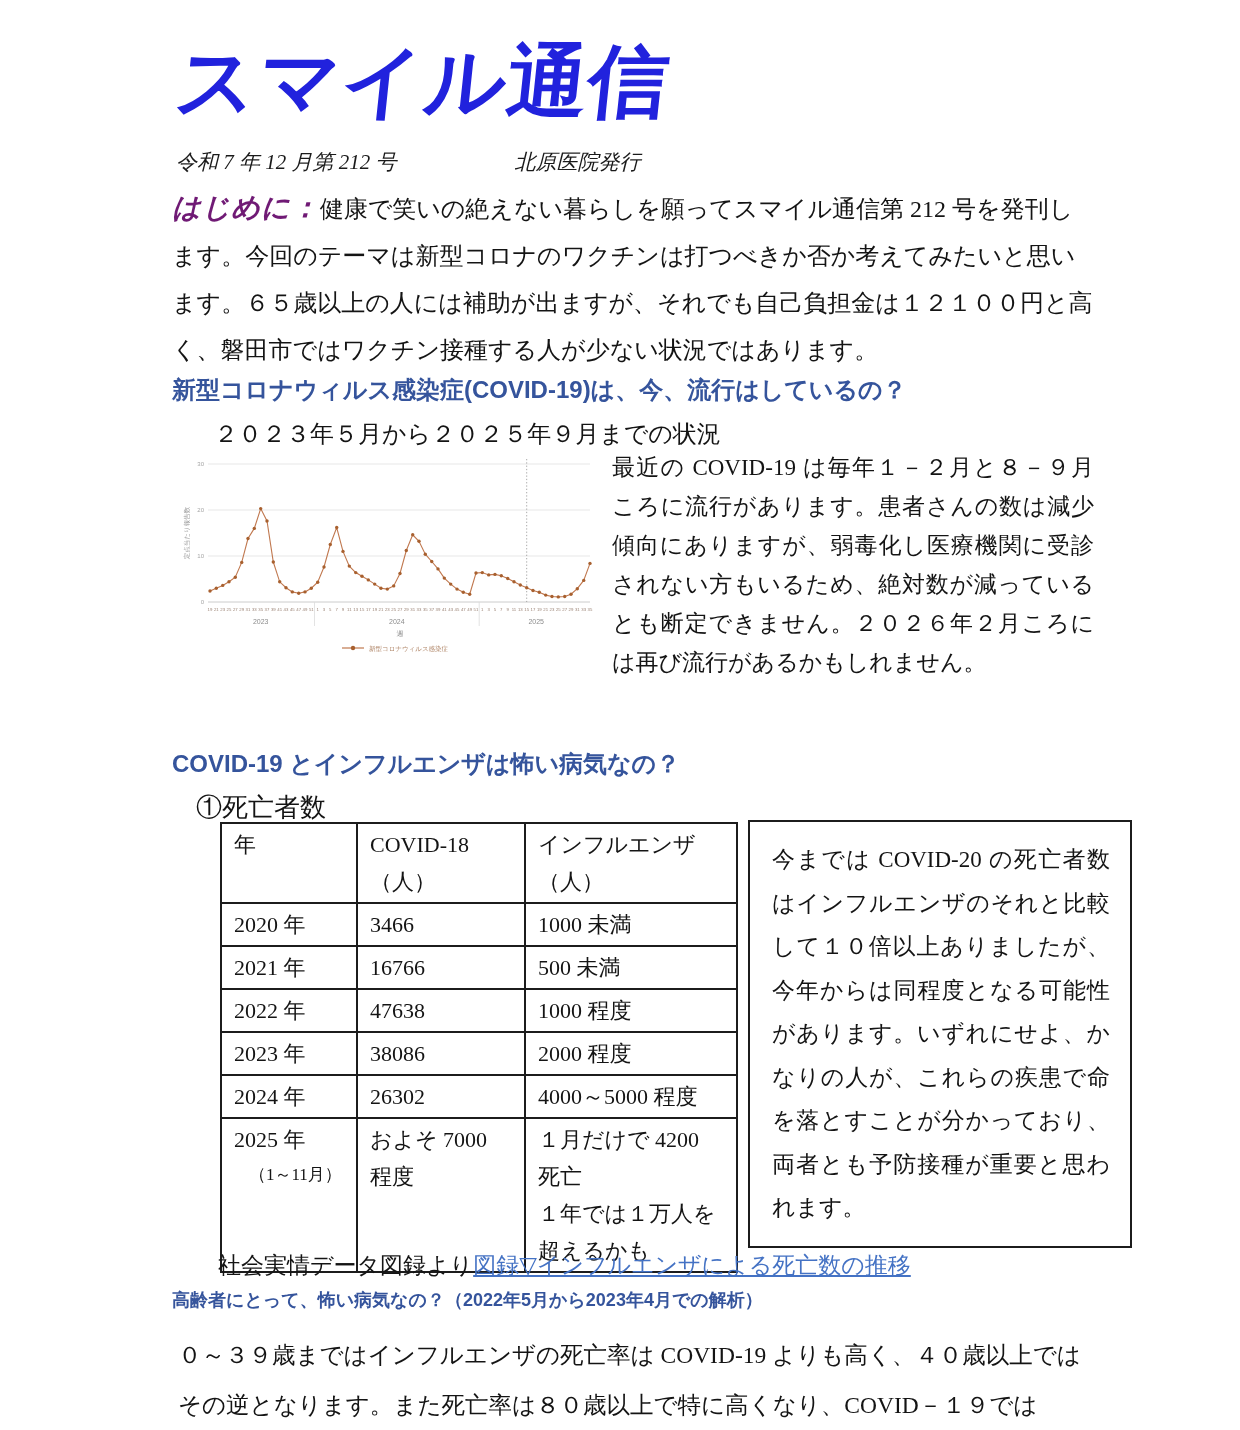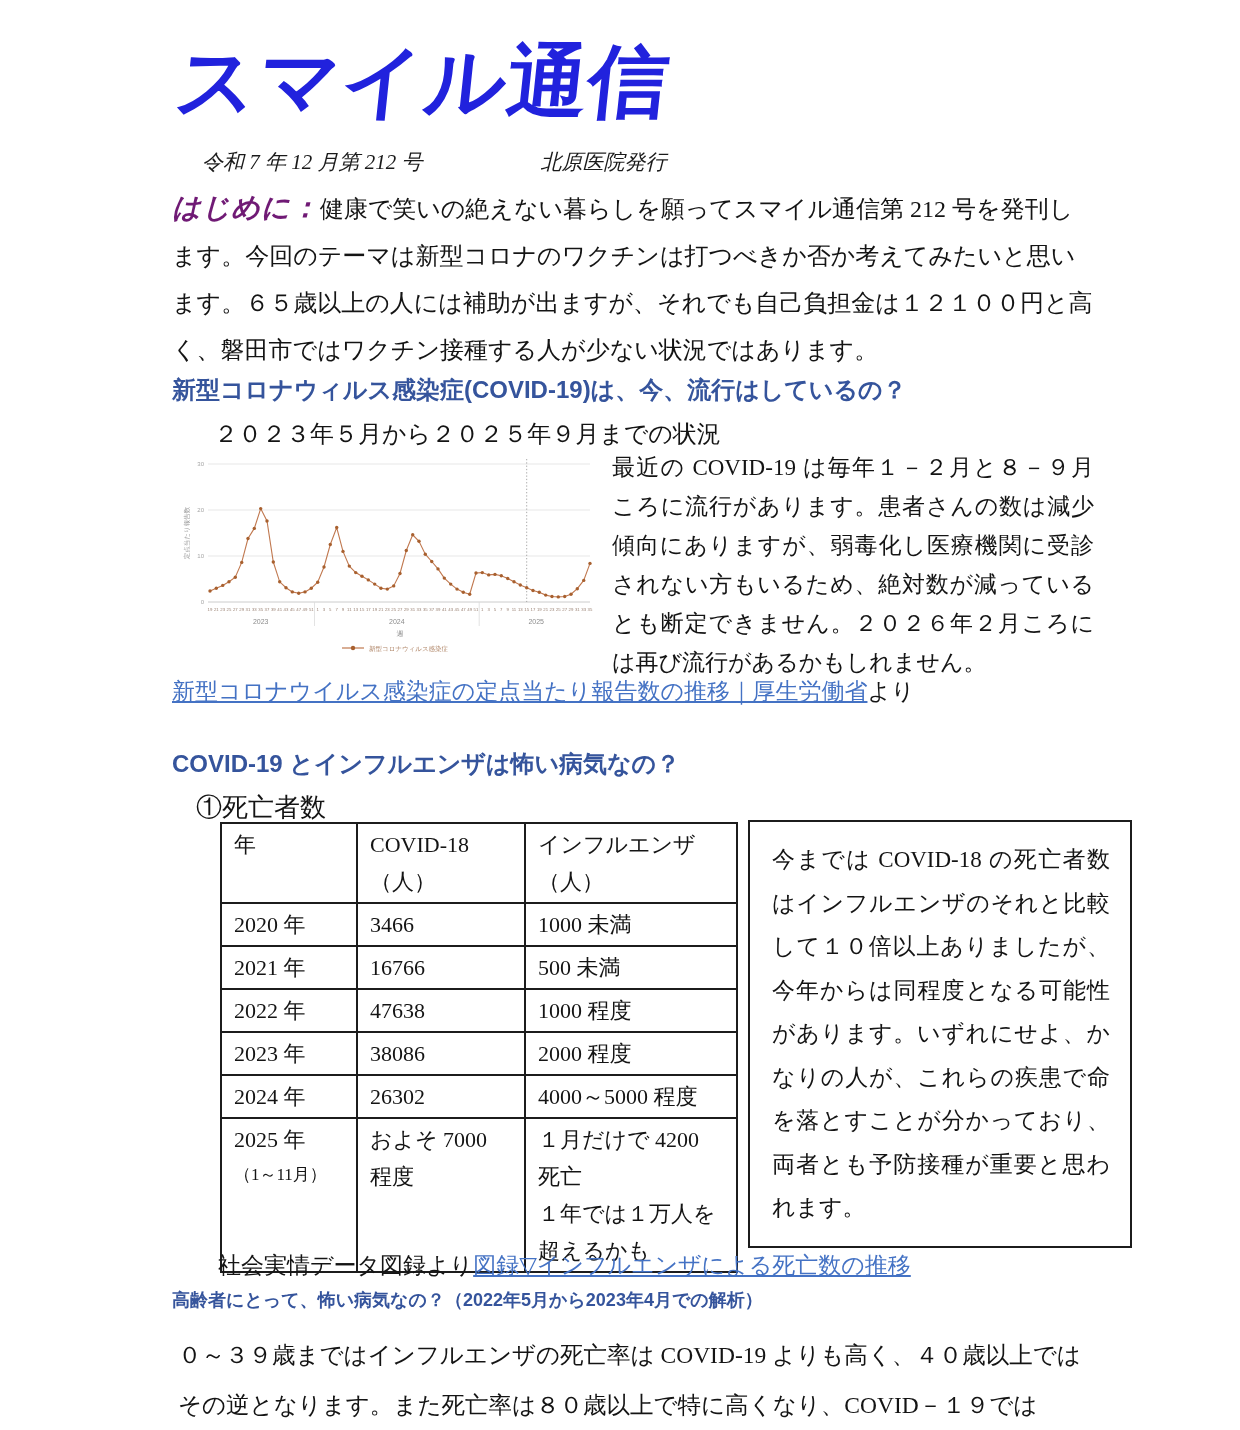--- a/index.html
+++ b/index.html
@@ -19,34 +19,34 @@
         color:#35549c;font-size:24px;letter-spacing:0px;white-space:nowrap;}
   .sub-line{font-size:24px;}
   .side-text{font-size:23px;line-height:39px;width:482px;text-align:justify;}
   .src-line{font-size:23px;}
   a.doc-link{color:#4472c4;text-decoration:underline;cursor:pointer;}
   .list-label{font-size:26px;}
   table.death{border-collapse:collapse;background:#fff;}
   table.death td,table.death th{border:2px solid #1c1c1c;padding:2px 12px;vertical-align:top;
         text-align:left;font-weight:normal;font-size:22px;line-height:37px;white-space:pre-line;}
   table.death .c0{width:110px;} table.death .c1{width:142px;} table.death .c2{width:186px;}
-  .cell-sub{font-size:17px;line-height:34px;}
+  .cell-sub{font-size:17px;line-height:34px;margin-left:15px;}
   .note-box{border:2px solid #1c1c1c;width:338px;padding:16px 20px 16px 22px;
         font-size:23px;line-height:43.5px;text-align:justify;}
   .bottom-par{font-size:23.5px;line-height:50px;width:918px;}
   .chart-wrap{width:420px;height:205px;}
 </style>
 </head>
 <body>
 
 <div class="page">
 
   <div class="abs main-title" style="left:172px;top:42px;">スマイル通信</div>
 
-  <div class="abs issue-line" style="left:176px;top:148px;margin-left:26px;">
+  <div class="abs issue-line" style="left:176px;top:148px;">
     <span>令和 7 年 12 月第 212 号</span><span class="pub">北原医院発行</span>
   </div>
 
   <div class="abs intro" style="left:172px;top:184px;">
     <span class="intro-label">はじめに：</span><span class="intro-em">健康</span><span>で笑いの絶えない暮らしを願ってスマイル通信第 212 号を発刊します。今回のテーマは新型コロナのワクチンは打つべきか否か考えてみたいと思います。６５歳以上の人には補助が出ますが、それでも自己負担金は１２１００円と高く、磐田市ではワクチン接種する人が少ない状況ではあります。</span>
   </div>
 
   <div class="abs pop-heading" style="left:172px;top:374px;">新型コロナウィルス感染症(COVID-19)は、今、流行はしているの？</div>
 
   <div class="abs sub-line" style="left:214px;top:418px;">２０２３年５月から２０２５年９月までの状況</div>
@@ -191,23 +191,20 @@
         <circle cx="401.3" cy="136.7" r="1.7" fill="#a8602f"></circle>
         <circle cx="407.7" cy="128.4" r="1.7" fill="#a8602f"></circle>
         <circle cx="414.0" cy="111.4" r="1.7" fill="#a8602f"></circle>
         <line x1="166" y1="196" x2="188" y2="196" stroke="#c0784f" stroke-width="1.2"></line>
         <circle cx="177" cy="196" r="2.2" fill="#a8602f"></circle>
         <text x="193" y="198.5" font-size="6.5" fill="#b08668" font-family="Liberation Sans, sans-serif">新型コロナウィルス感染症</text>
       </svg></div>
 
   <div class="abs side-text" style="left:612px;top:448px;">最近の COVID-19 は毎年１－２月と８－９月ころに流行があります。患者さんの数は減少傾向にありますが、弱毒化し医療機関に受診されない方もいるため、絶対数が減っているとも断定できません。２０２６年２月ころには再び流行があるかもしれません。</div>
 
-  <div class="abs src-line" style="left:172px;top:676px;">
-    <a class="doc-link">新型コロナウイルス感染症の定点当たり報告数の推移｜厚生労働省</a><span>より</span>
-  </div>
 
   <div class="abs pop-heading" style="left:172px;top:748px;">COVID-19 とインフルエンザは怖い病気なの？</div>
 
   <div class="abs list-label" style="left:196px;top:790px;">①死亡者数</div>
 
   <table class="abs death" style="left:220px;top:822px;">
     <thead>
         <tr>
           <th class="c0">年</th>
           <th class="c1">COVID-18
@@ -243,21 +240,21 @@
           <td class="c2"><div>4000～5000 程度</div></td>
         </tr>
         <tr>
           <td class="c0"><div>2025 年</div><div class="cell-sub">（1～11月）</div></td>
           <td class="c1"><div>およそ 7000</div><div>程度</div></td>
           <td class="c2"><div>１月だけで 4200</div><div>死亡</div><div>１年では１万人を</div><div>超えるかも</div></td>
         </tr>
       </tbody>
   </table>
 
-  <div class="abs note-box" style="left:748px;top:820px;">今までは COVID-18 の死亡者数はインフルエンザのそれと比較して１０倍以上ありましたが、今年からは同程度となる可能性があります。いずれにせよ、かなりの人が、これらの疾患で命を落とすことが分かっており、両者とも予防接種が重要と思われます。</div>
+  <div class="abs note-box" style="left:748px;top:820px;">今までは COVID-20 の死亡者数はインフルエンザのそれと比較して１０倍以上ありましたが、今年からは同程度となる可能性があります。いずれにせよ、かなりの人が、これらの疾患で命を落とすことが分かっており、両者とも予防接種が重要と思われます。</div>
 
   <div class="abs src-line" style="left:218px;top:1250px;">
     <span>社会実情データ図録より</span><a class="doc-link">図録▽インフルエンザによる死亡数の推移</a>
   </div>
 
   <div class="abs pop-heading" style="left:172px;top:1288px;font-size:18px;">高齢者にとって、怖い病気なの？（2022年5月から2023年4月での解析）</div>
 
   <div class="abs bottom-par" style="left:178px;top:1330px;">０～３９歳まではインフルエンザの死亡率は COVID-19 よりも高く、４０歳以上ではその逆となります。また死亡率は８０歳以上で特に高くなり、COVID－１９では 5.49%、インフルエン</div>
 
 </div>

